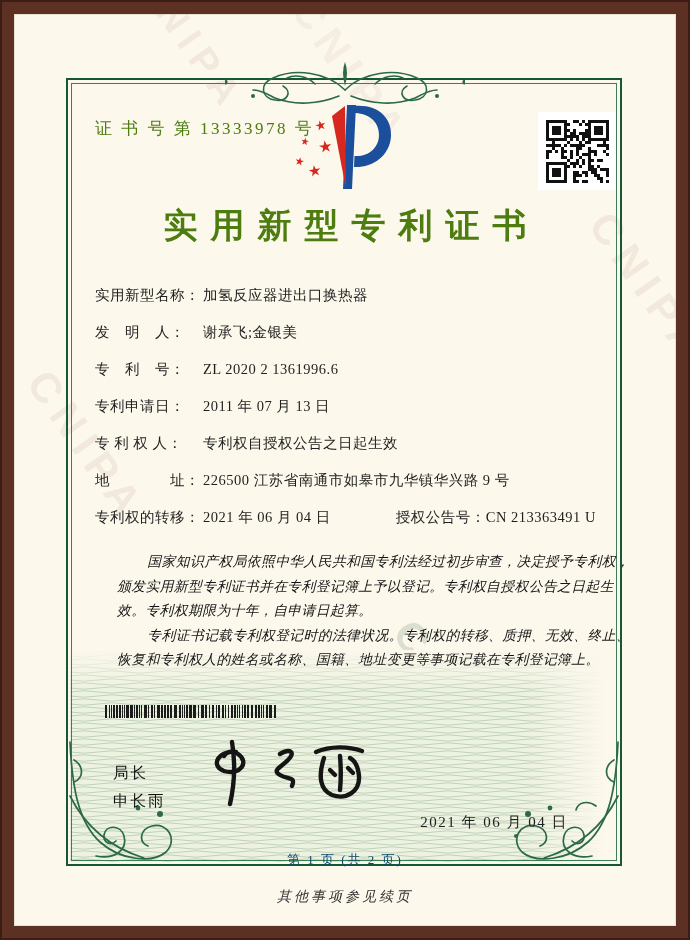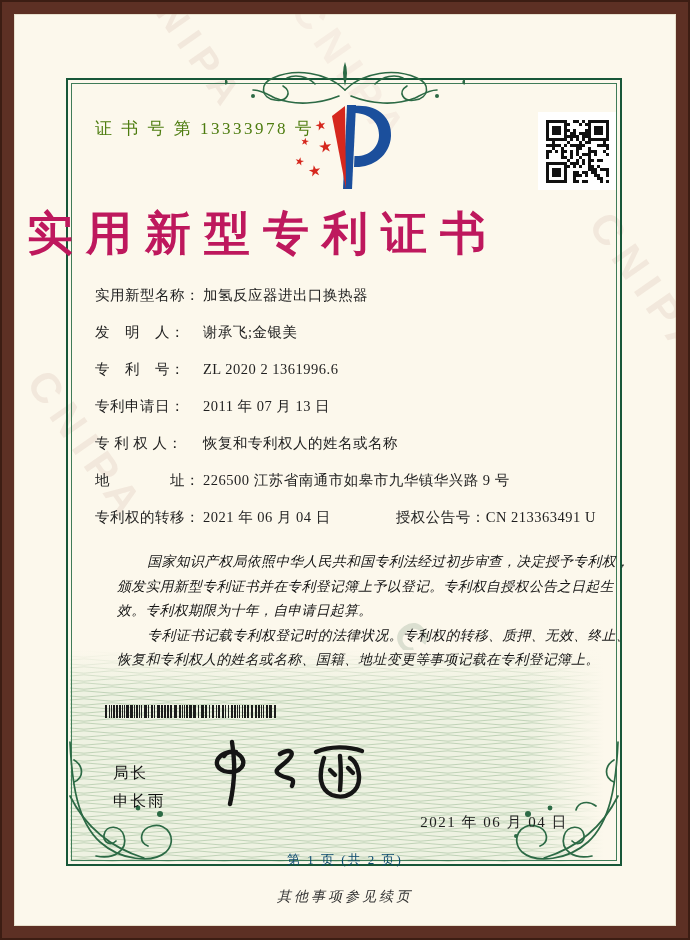--- a/index.html
+++ b/index.html
@@ -28,22 +28,22 @@
     border:2.5px solid #175738;
   }
   .green-border .inner{
     position:absolute;left:3px;top:3px;right:3px;bottom:3px;
     border:1px solid #3f7c58;
   }
   .cert-no{position:absolute;left:81px;top:103px;font-size:17px;letter-spacing:2.5px;color:#4d7c0f;}
   .logo{position:absolute;left:278px;top:87px;width:106px;height:92px;}
   .qr-patch{position:absolute;left:524px;top:98px;width:78px;height:78px;background:#ffffff;display:flex;align-items:center;justify-content:center;}
   .title{
-    position:absolute;left:0;top:189px;width:100%;
-    font-size:46px;font-weight:bold;letter-spacing:13px;text-indent:13px;color:#be185d;
+    position:absolute;left:0;top:189px;width:100%;text-align:center;
+    font-size:34px;font-weight:bold;letter-spacing:13px;text-indent:13px;color:#4d7c0f;
   }
   .fields{position:absolute;left:81px;top:272px;width:500px;}
   .frow{height:37px;font-size:14.5px;letter-spacing:.5px;white-space:nowrap;}
   .flabel{display:inline-block;min-width:108px;}
   .frow .second{margin-left:61px;}
   .paras{
     position:absolute;left:74px;top:536px;width:518px;
     font-size:13.8px;line-height:24.6px;font-style:italic;letter-spacing:.4px;color:#141414;margin-left:29px;
   }
   .paras p{margin:0;text-indent:2.2em;}
@@ -422,21 +422,21 @@
       <div class="frow">
         <span class="flabel">发　明　人：</span><span>谢承飞;金银美</span>
       </div>
       <div class="frow">
         <span class="flabel">专　利　号：</span><span>ZL 2020 2 1361996.6</span>
       </div>
       <div class="frow">
         <span class="flabel">专利申请日：</span><span>2011 年 07 月 13 日</span>
       </div>
       <div class="frow">
-        <span class="flabel">专 利 权 人：</span><span>恢复和专利权人的姓名或名称</span>
+        <span class="flabel">专 利 权 人：</span><span>专利权自授权公告之日起生效</span>
       </div>
       <div class="frow">
         <span class="flabel">地　　　　址：</span><span>226500 江苏省南通市如皋市九华镇华兴路 9 号</span>
       </div>
       <div class="frow">
         <span class="flabel">专利权的转移：</span><span>2021 年 06 月 04 日</span>
         <span class="second">授权公告号：</span><span>CN 213363491 U</span>
       </div>
     </div>
 

